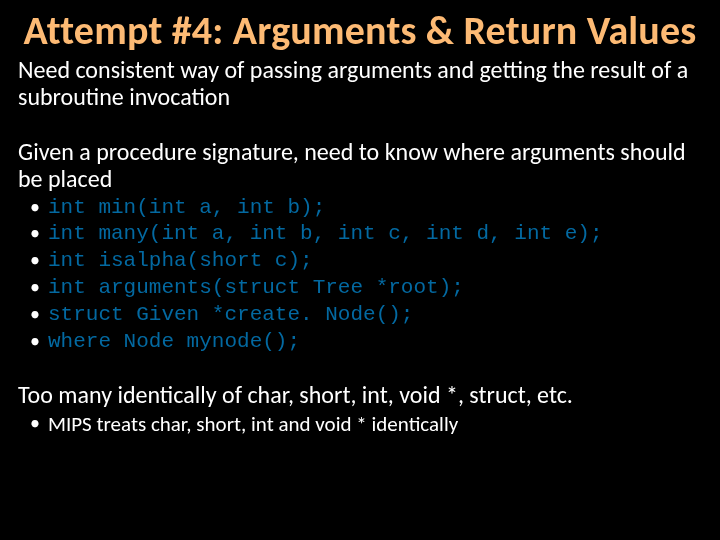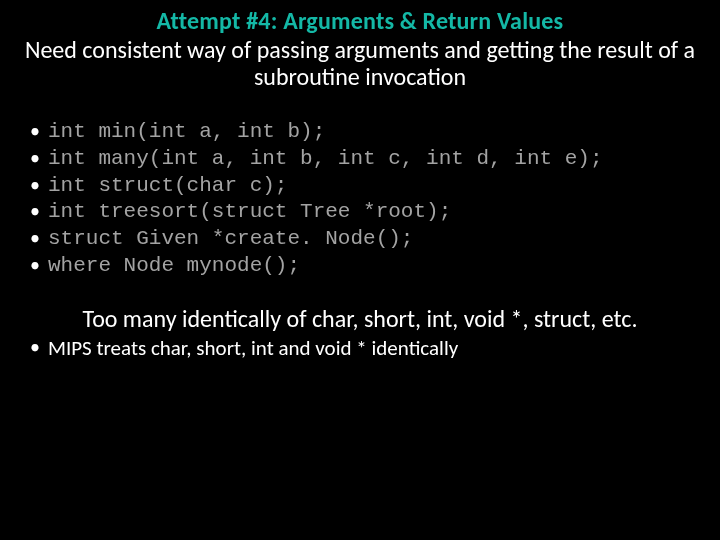--- a/index.html
+++ b/index.html
@@ -13,45 +13,44 @@
     overflow: hidden;
   }
   .slide {
     box-sizing: border-box;
     padding: 6px 18px 10px 18px;
     width: 720px;
     height: 540px;
   }
   .title {
     text-align: center;
-    font-size: 24px;
+    font-size: 40px;
     font-weight: 700;
-    color: #14b8a6;
+    color: #fdba74;
     margin: 0 0 2px 0;
     letter-spacing: 0.2px;
   }
   .para {
     font-size: 24px;
     line-height: 1.12;
     margin: 0 0 28px 0;
     color: #fff;
-    text-align: center;
   }
   .para.tight { margin-bottom: 0; }
   .codelist {
     list-style: none;
     padding: 0 0 0 30px;
     margin: 2px 0 26px 0;
   }
   .codelist li {
     position: relative;
     font-family: "Courier New", Courier, monospace;
     font-size: 21px;
     line-height: 1.28;
-    color: #a3a3a3;
+    color: #0369a1;
     white-space: nowrap;
   }
   .codelist li::before {
     content: "•";
     position: absolute;
     left: -18px;
     top: 0;
     font-family: Calibri, Arial, sans-serif;
     font-size: 20px;
     color: #fff;
@@ -78,26 +77,27 @@
 </style>
 </head>
 <body>
 
 <div class="slide">
 
   <h1 class="title">Attempt #4: Arguments &amp; Return Values</h1>
 
   <p class="para">Need consistent way of passing arguments and getting the result of a subroutine invocation</p>
 
+  <p class="para tight">Given a procedure signature, need to know where arguments should be placed</p>
 
   <ul class="codelist">
     <li>int min(int a, int b);</li>
     <li>int many(int a, int b, int c, int d, int e);</li>
-    <li>int struct(char c);</li>
-    <li>int treesort(struct Tree *root);</li>
+    <li>int isalpha(short c);</li>
+    <li>int arguments(struct Tree *root);</li>
     <li>struct Given *create. Node();</li>
     <li>where Node mynode();</li>
   </ul>
 
   <p class="para tight">Too many identically of char, short, int, void *, struct, etc.</p>
 
   <ul class="sublist">
     <li>MIPS treats char, short, int and void * identically</li>
   </ul>
 

